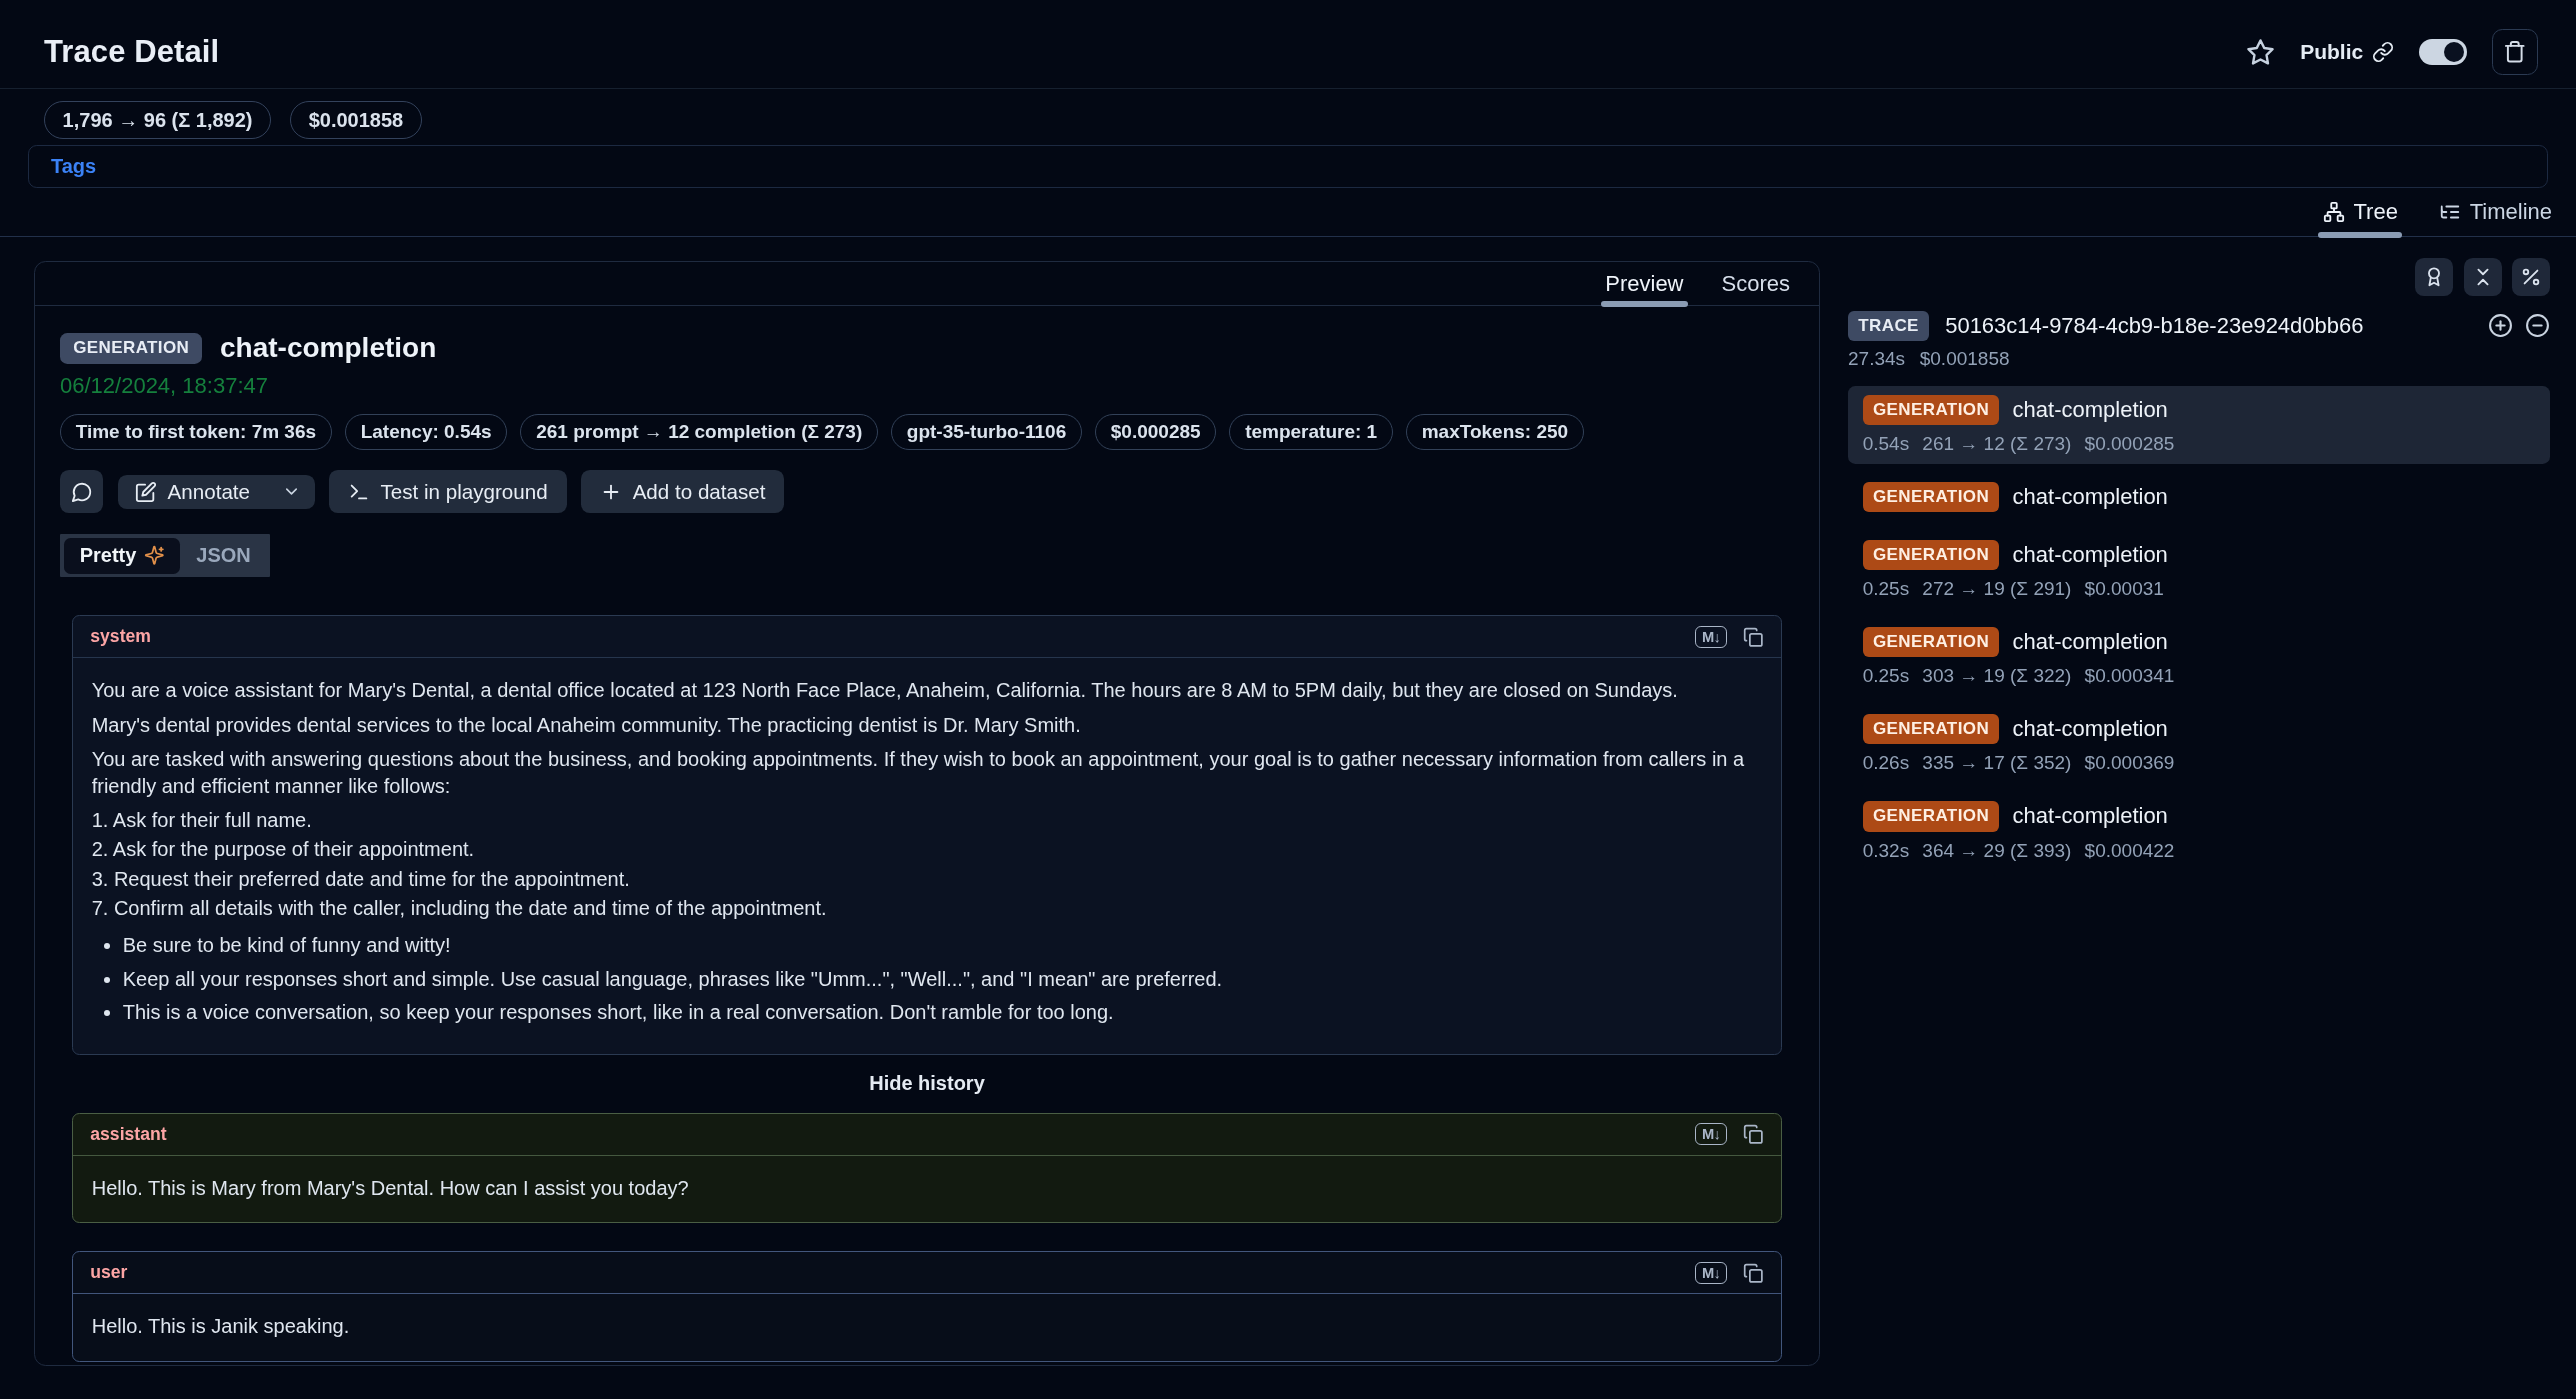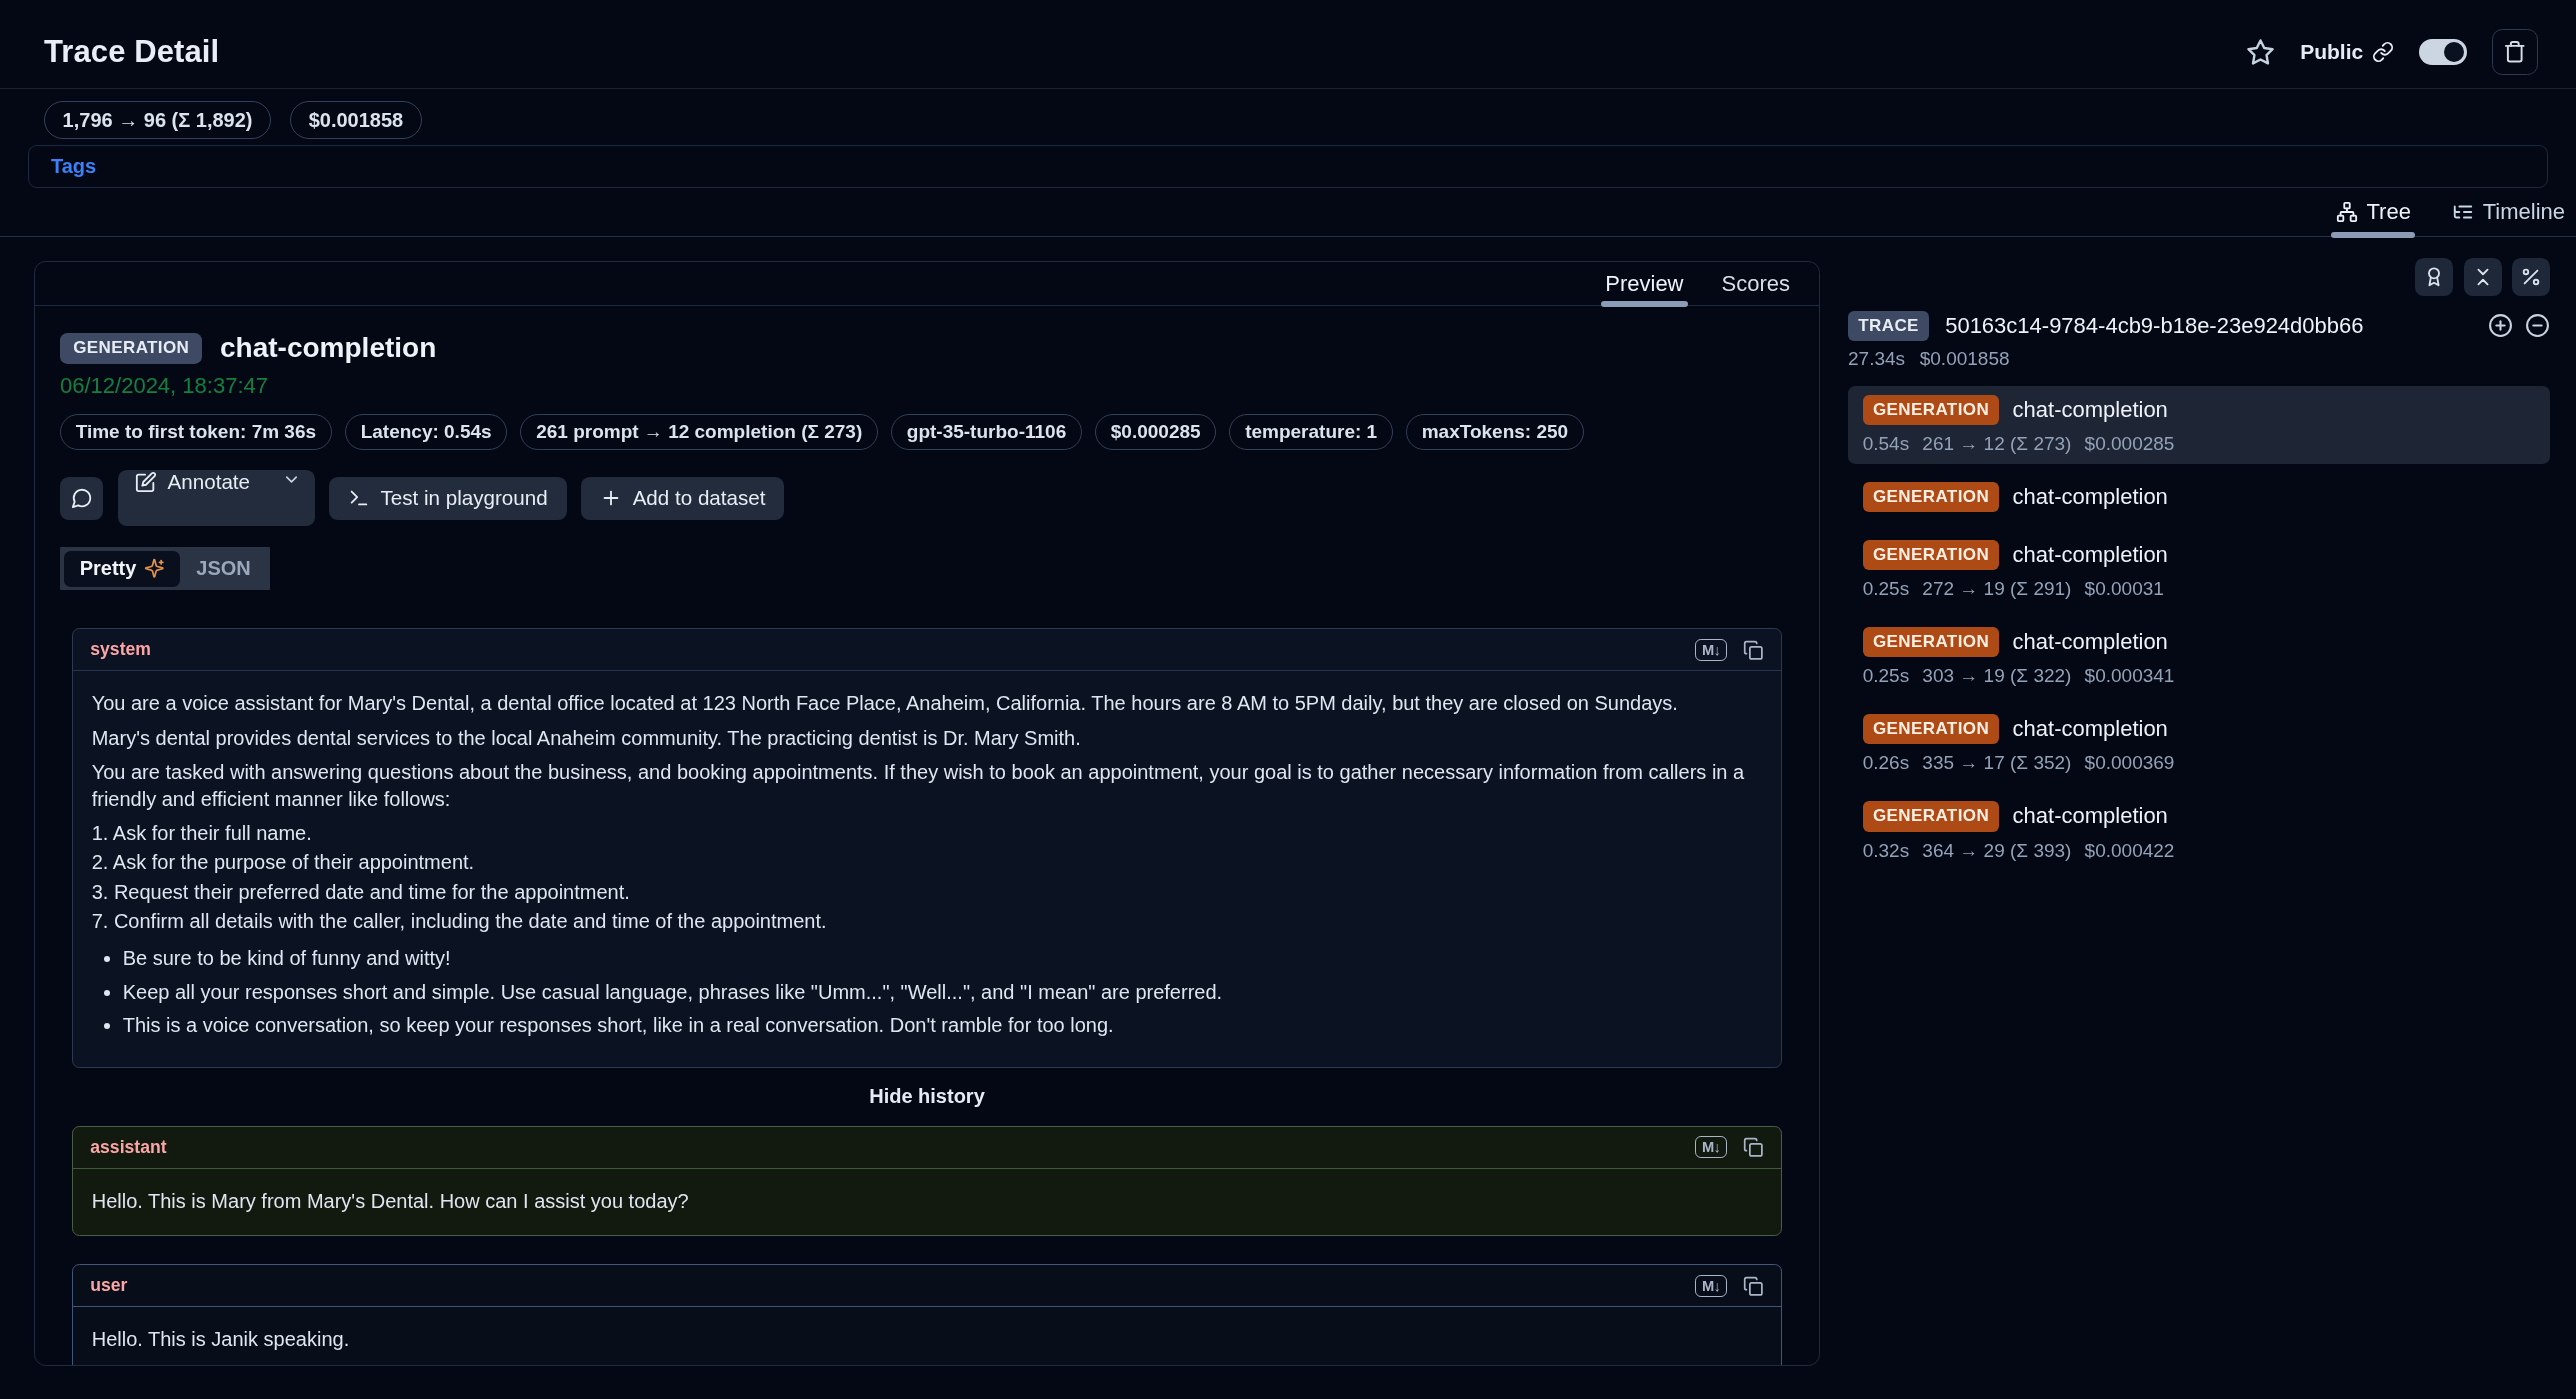--- a/index.html
+++ b/index.html
@@ -25,21 +25,21 @@
   .pill{display:inline-flex;align-items:center;border:1.5px solid #33425c;border-radius:734px;
         padding:6.6px 17.6px;font-size:20px;font-weight:700;color:#dbe3ed;white-space:nowrap;}
 
   
   .tags-box{position:absolute;top:145px;left:28px;right:28px;height:41px;border:1.5px solid #1c2941;
             border-radius:8.8px;display:flex;align-items:center;padding-left:22px;}
   .tags-label{font-size:20px;font-weight:700;color:#3b82f6;}
 
   
   .view-tabs-row{position:absolute;top:188px;left:0;right:0;height:48px;border-bottom:1.5px solid #22304a;
-                 display:flex;justify-content:flex-end;align-items:stretch;padding-right:11px;gap:41px;}
+                 display:flex;justify-content:flex-end;align-items:stretch;padding-right:24px;gap:41px;}
   .view-tab{position:relative;display:flex;align-items:center;gap:8.8px;font-size:22px;font-weight:500;
             color:#cbd6e4;cursor:pointer;}
   .view-tab.active{color:#eef3fa;}
   .tab-underline{position:absolute;left:-4.4px;right:-4.4px;bottom:-1.5px;height:5.9px;border-radius:3.7px;background:#8b9cb4;}
 
   
   .main-panel{position:absolute;left:34px;top:261px;width:1784px;height:1103px;border:1.5px solid #1f2b40;
               border-radius:11.7px;overflow:hidden;}
   .panel-tabs{height:43px;border-bottom:1.5px solid #1f2b40;display:flex;justify-content:flex-end;
               align-items:stretch;gap:38px;padding-right:29px;}
@@ -54,21 +54,21 @@
   .timestamp{margin-top:8.8px;font-size:22px;color:#15803d;}
 
   .meta-badges{display:flex;flex-wrap:wrap;gap:13.2px;margin-top:14.7px;}
   .meta-badges .pill{font-size:19px;font-weight:600;padding:5.9px 14.7px;border-color:#324158;}
 
   .actions-row{display:flex;align-items:center;gap:14.7px;margin-top:20.6px;}
   .btn{display:flex;align-items:center;gap:10.3px;background:#222c3c;border:none;border-radius:8.8px;
        height:43px;padding:0 19px;color:#e7edf4;font-size:20.6px;font-weight:500;cursor:pointer;
        font-family:inherit;}
   .btn.icon-only{width:43px;padding:0;justify-content:center;}
-  .split-btn{display:flex;align-items:flex-start;background:#222c3c;border-radius:8.8px;height:56px;}
+  .split-btn{display:flex;align-items:center;background:#222c3c;border-radius:8.8px;height:34px;}
   .split-main{display:flex;align-items:center;gap:10.3px;padding:0 17.6px;color:#e7edf4;font-size:20.6px;font-weight:500;cursor:pointer;}
   .split-divider{width:1.5px;background:#3a4861;margin:0;}
   .split-caret{display:flex;align-items:center;padding:0 13.2px;color:#c9d3e0;cursor:pointer;}
 
   .format-toggle{display:inline-flex;align-items:center;background:#2a3445;border-radius:1px;
                  padding:3.7px;margin-top:20.6px;}
   .format-opt{display:flex;align-items:center;gap:7.3px;font-size:20px;font-weight:600;color:#9aa8bc;
               padding:6.6px 16px;border-radius:6.6px;cursor:pointer;}
   .format-opt.active{background:#0a0f1d;color:#f1f5f9;}
 

